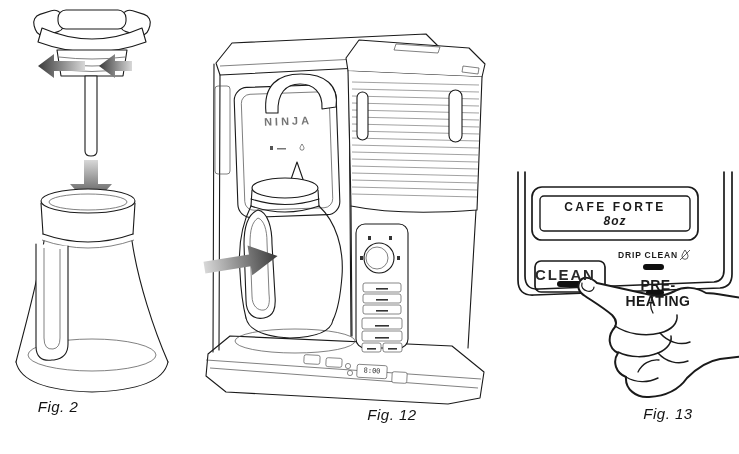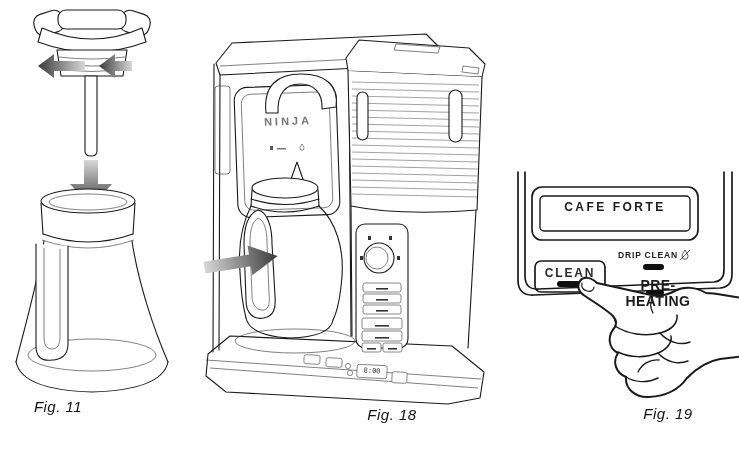--- a/index.html
+++ b/index.html
@@ -15,21 +15,21 @@
   .thin{stroke:#4a4a4a;stroke-width:0.7;fill:none;}
   .ridge{stroke:#8a8a8a;stroke-width:0.8;}
   .prow{stroke:#555;stroke-width:0.7;fill:#fff;}
   .ln13{stroke:#1a1a1a;stroke-width:1.7;fill:none;stroke-linecap:round;stroke-linejoin:round;}
   .lnf13{stroke:#1a1a1a;stroke-width:1.8;fill:#ffffff;stroke-linecap:round;stroke-linejoin:round;}
   .caption{position:absolute;font-style:italic;font-size:15px;color:#121212;letter-spacing:.5px;
            text-align:center;width:80px;}
   .lbl{position:absolute;font-weight:bold;color:#1a1a1a;text-align:center;}
   .lbl-title{left:30px;top:200px;width:150px;font-size:12px;letter-spacing:2.5px;text-align:center;}
   .lbl-size{left:30px;top:214px;width:150px;font-size:12px;font-style:italic;letter-spacing:1px;}
-  .lbl-clean{left:25px;top:266px;width:70px;font-size:12px;letter-spacing:1.8px;color:#2a2a2a;}
+  .lbl-clean{left:25px;top:266px;width:48px;font-size:15px;letter-spacing:1.8px;color:#2a2a2a;}
   .lbl-drip{left:106px;top:250px;width:64px;font-size:8.5px;letter-spacing:.8px;}
   .lbl-preheat{left:108px;top:277px;width:80px;font-size:14px;letter-spacing:.4px;}
   .lbl-ninja{left:56px;top:115px;width:64px;font-size:11px;letter-spacing:3px;color:#757575;
              transform:rotate(-2deg);}
   .lbl-clock{left:158px;top:367px;width:28px;font-size:7px;font-weight:normal;color:#333;
              font-family:"DejaVu Sans Mono",monospace;transform:rotate(3deg);letter-spacing:0;}
 </style>
 </head>
 <body>
 
@@ -71,21 +71,21 @@
         <path d="M41,203 L43,234 M135,203 L133,234" class="ln"></path>
         <path d="M43,234 Q88,250 133,234" class="ln"></path>
         <path d="M42,240 Q88,256 134,240" class="thin"></path>
         <path d="M44,241 C38,282 24,330 16,362 M132,241 C138,282 154,330 168,362" class="ln"></path>
         <ellipse cx="92" cy="355" rx="64" ry="16" class="thin"></ellipse>
         <path d="M16,362 Q22,390 92,392 Q162,390 168,362" class="ln"></path>
         <path d="M36,244 L36,346 Q36,362 52,360 L54,360 Q68,358 68,344 L68,246" class="lnf" fill="#fff"></path>
         <path d="M44,248 L44,338 Q44,350 53,349 Q60,348 60,338 L60,249" class="thin"></path>
       </g>
     </svg>
-    <div class="caption" style="left:18px;top:398px;">Fig. 11</div>
+    <div class="caption" style="left:18px;top:398px;">Fig. 2</div>
   </div>
 
   <div class="fig" id="fig12">
     <svg width="310" height="454" viewBox="0 0 310 454">
       <defs>
         <linearGradient id="gradPlace" x1="0" y1="0" x2="1" y2="0">
           <stop offset="0" stop-color="#d8d8d8"></stop>
           <stop offset="1" stop-color="#3a3a3a"></stop>
         </linearGradient>
       </defs>
@@ -195,21 +195,21 @@
         <path d="M58,210 C48,214 44,226 44,244 L46,300 C46,314 54,320 64,318 C74,316 76,308 75,296 L72,244 C72,228 68,212 58,210 Z" class="lnf"></path>
         <path d="M58,218 C52,222 50,230 50,244 L52,296 C52,306 58,311 64,310 C69,309 70,302 69,294 L67,242 C67,230 64,220 58,218" class="thin"></path>
       </g>
 
       <g transform="rotate(-9 40 262)">
         <polygon points="4,256 50,256 50,247 78,262 50,277 50,268 4,268" fill="url(#gradPlace)"></polygon>
       </g>
     </svg>
     <div class="lbl lbl-ninja">NINJA</div>
     <div class="lbl lbl-clock">8:00</div>
-    <div class="caption" style="left:152px;top:406px;">Fig. 18</div>
+    <div class="caption" style="left:152px;top:406px;">Fig. 12</div>
   </div>
 
   <div class="fig" id="fig13">
     <svg width="229" height="454" viewBox="0 0 229 454">
 
       <g>
         <path d="M8,172 V280 Q8,296 24,295 L210,288 Q222,287 222,274 V172" class="ln13"></path>
         <path d="M15,172 V276 Q15,290 29,289 L204,282 Q214,281 214,270 V172" class="ln13"></path>
       </g>
 
@@ -240,19 +240,20 @@
         <path d="M143,296 C140,302 140,308 143,313" class="ln13" style="stroke-width:1.3"></path>
         <path d="M105,326 C117,334 135,337 150,333 C162,330 168,323 167,315" class="ln13" style="stroke-width:1.5"></path>
         <path d="M150,333 C158,342 170,346 180,342" class="ln13" style="stroke-width:1.5"></path>
         <path d="M108,352 C120,358 136,358 148,353 C158,349 162,342 161,336" class="ln13" style="stroke-width:1.5"></path>
         <path d="M148,353 C156,362 168,365 178,361" class="ln13" style="stroke-width:1.4"></path>
         <path d="M116,377 C126,383 138,383 148,378" class="ln13" style="stroke-width:1.4"></path>
         <path d="M128,372 C132,364 140,359 149,360" class="ln13" style="stroke-width:1.3"></path>
       </g>
     </svg>
     <div class="lbl lbl-title">CAFE FORTE</div>
+    <div class="lbl lbl-size">8oz</div>
     <div class="lbl lbl-clean">CLEAN</div>
     <div class="lbl lbl-drip">DRIP CLEAN</div>
     <div class="lbl lbl-preheat">PRE-HEATING</div>
-    <div class="caption" style="left:118px;top:405px;">Fig. 19</div>
+    <div class="caption" style="left:118px;top:405px;">Fig. 13</div>
   </div>
 
 </div>
 
 </body></html>

